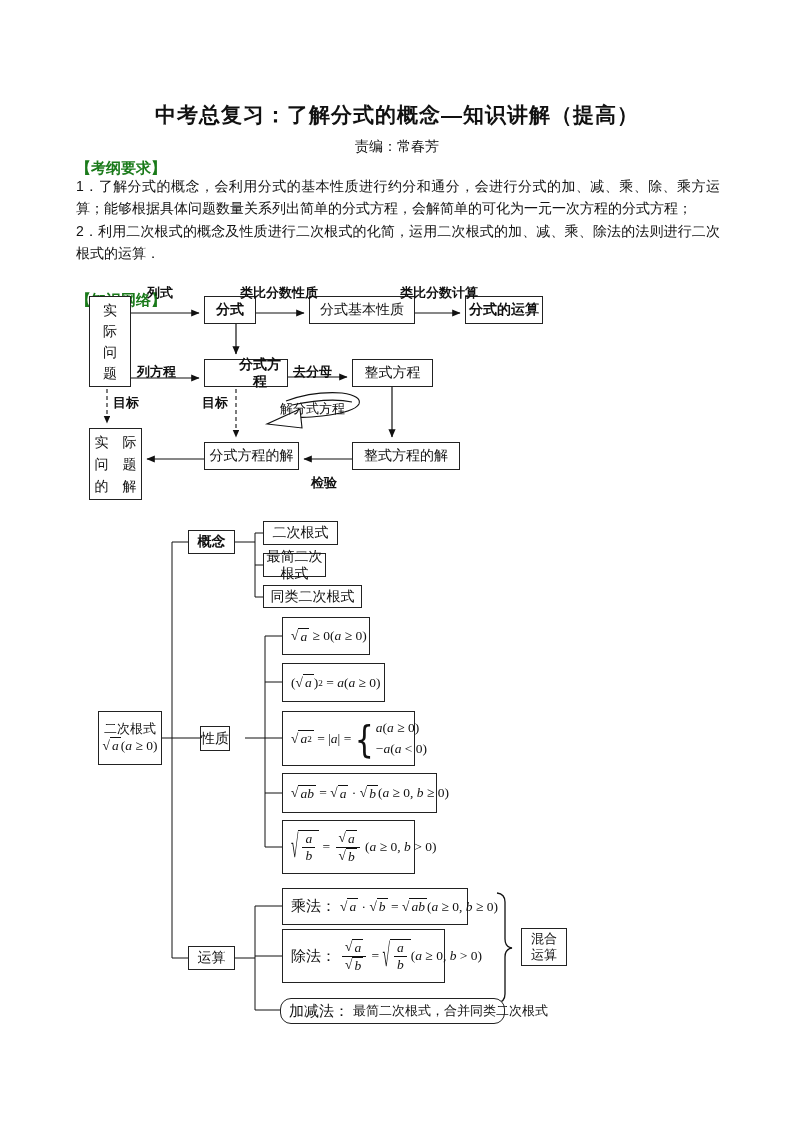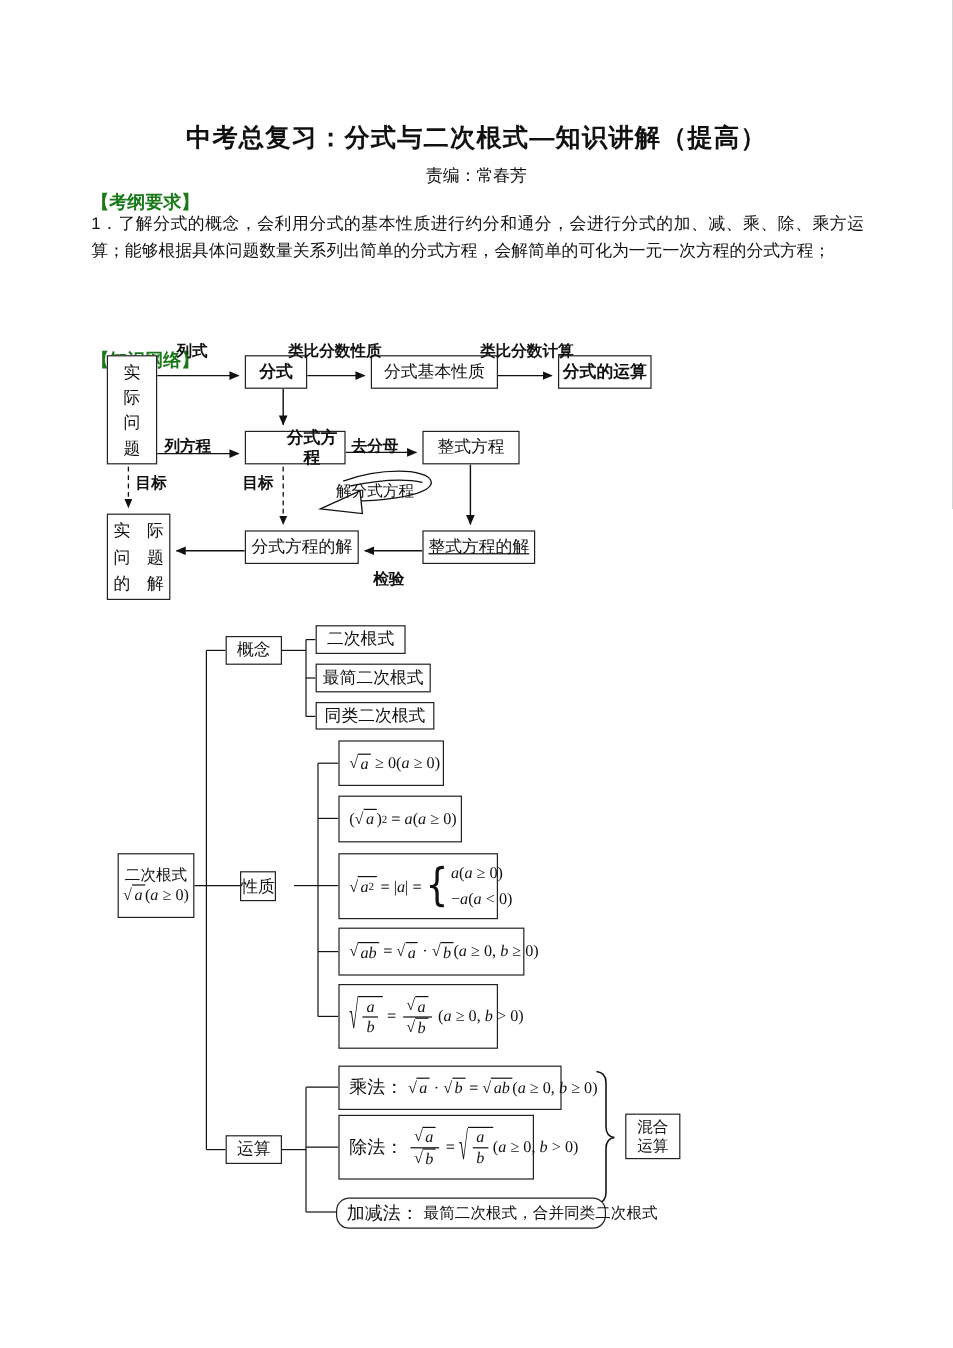--- a/index.html
+++ b/index.html
@@ -40,26 +40,27 @@
           transform:scaleY(1.25);display:inline-block;}
   .ccol{display:inline-flex;flex-direction:column;}
   .crow{line-height:1.55;display:inline-flex;align-items:center;}
   svg.overlay{position:absolute;left:0;top:0;pointer-events:none;}
 </style>
 </head>
 <body>
 
 <div class="page">
 
-  <div class="page-title">中考总复习：分式与二次根式—知识讲解（提高）</div>
+  <div class="page-title">中考总复习：了解分式的概念—知识讲解（提高）</div>
   <div class="editor">责编：常春芳</div>
 
   <div class="sec-head" style="top:159px;">【考纲要求】</div>
   <div class="body-text">
     <div>1．了解分式的概念，会利用分式的基本性质进行约分和通分，会进行分式的加、减、乘、除、乘方运算；能够根据具体问题数量关系列出简单的分式方程，会解简单的可化为一元一次方程的分式方程；</div>
+    <div>2．利用二次根式的概念及性质进行二次根式的化简，运用二次根式的加、减、乘、除法的法则进行二次根式的运算．</div>
   </div>
 
   <div class="sec-head" style="top:249px;margin-top:42px;">【知识网络】</div>
 
   <svg class="overlay" width="794" height="1123" viewBox="0 0 794 1123">
     <defs>
       <marker id="arr" markerWidth="8" markerHeight="7" refX="6.5" refY="3" orient="auto">
         <path d="M0,0 L7,3 L0,6 Z" fill="#111"></path>
       </marker>
     </defs>
@@ -124,35 +125,35 @@
   <div class="fc-box" style="left:309px;top:296px;width:106px;height:28px;">分式基本性质</div>
   <div class="fc-box bold" style="left:465px;top:296px;width:78px;height:28px;">分式的运算</div>
   <div class="fc-box bold" style="left:204px;top:359px;width:84px;height:28px;padding-left:28px;">分式方程</div>
   <div class="fc-box" style="left:352px;top:359px;width:81px;height:28px;">整式方程</div>
   <div class="fc-box sol-lines" style="left:89px;top:428px;width:53px;height:72px;">
     <div>实　际</div>
     <div>问　题</div>
     <div>的　解</div>
   </div>
   <div class="fc-box" style="left:204px;top:442px;width:95px;height:28px;">分式方程的解</div>
-  <div class="fc-box" style="left:352px;top:442px;width:94px;height:28px;text-decoration:underline;">整式方程的解</div>
+  <div class="fc-box" style="left:352px;top:442px;width:108px;height:28px;">整式方程的解</div>
 
   <div class="lbl" style="left:147px;top:284px;">列式</div>
   <div class="lbl" style="left:240px;top:284px;">类比分数性质</div>
   <div class="lbl" style="left:400px;top:284px;">类比分数计算</div>
   <div class="lbl" style="left:137px;top:363px;">列方程</div>
   <div class="lbl" style="left:293px;top:363px;">去分母</div>
   <div class="lbl" style="left:113px;top:394px;">目标</div>
   <div class="lbl" style="left:202px;top:394px;">目标</div>
   <div class="lbl plain" style="left:280px;top:400px;">解分式方程</div>
   <div class="lbl" style="left:311px;top:474px;">检验</div>
 
-  <div class="fc-box" style="left:188px;top:530px;width:47px;height:24px;">概念</div>
+  <div class="fc-box" style="left:188px;top:530px;width:47px;height:24px;font-weight:bold;">概念</div>
   <div class="fc-box" style="left:263px;top:521px;width:75px;height:24px;">二次根式</div>
-  <div class="fc-box" style="left:263px;top:553px;width:96px;height:24px;">最简二次根式</div>
+  <div class="fc-box" style="left:263px;top:553px;width:63px;height:24px;">最简二次根式</div>
   <div class="fc-box" style="left:263px;top:585px;width:99px;height:23px;">同类二次根式</div>
 
   <div class="fc-box" style="left:98px;top:711px;width:64px;height:54px;font-size:13px;">
     <div>二次根式</div>
     <div class="math">
         <span class="sqrt"><span class="surd">√</span><span class="rad"><span class="mi">a</span></span></span>
         <span>(</span>
         <span class="mi">a</span>
         <span> ≥ 0)</span>
       </div>

